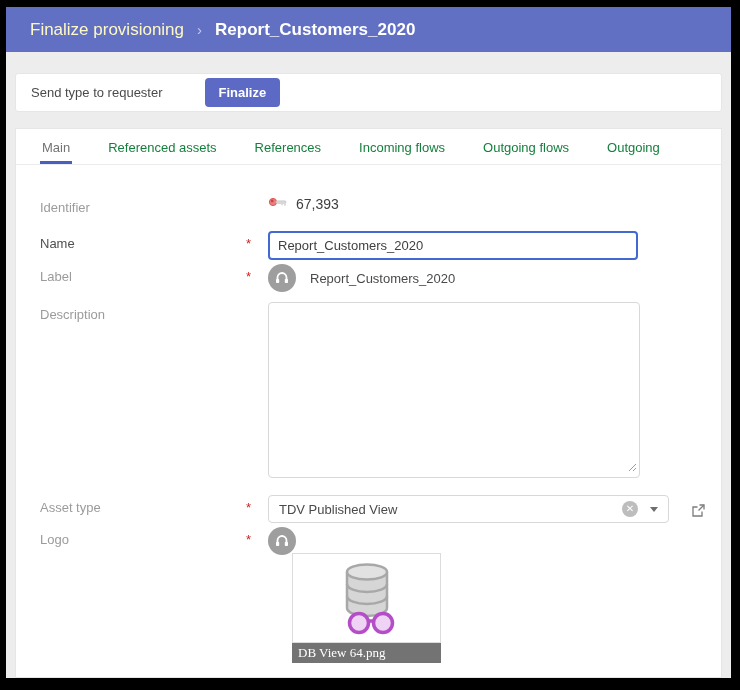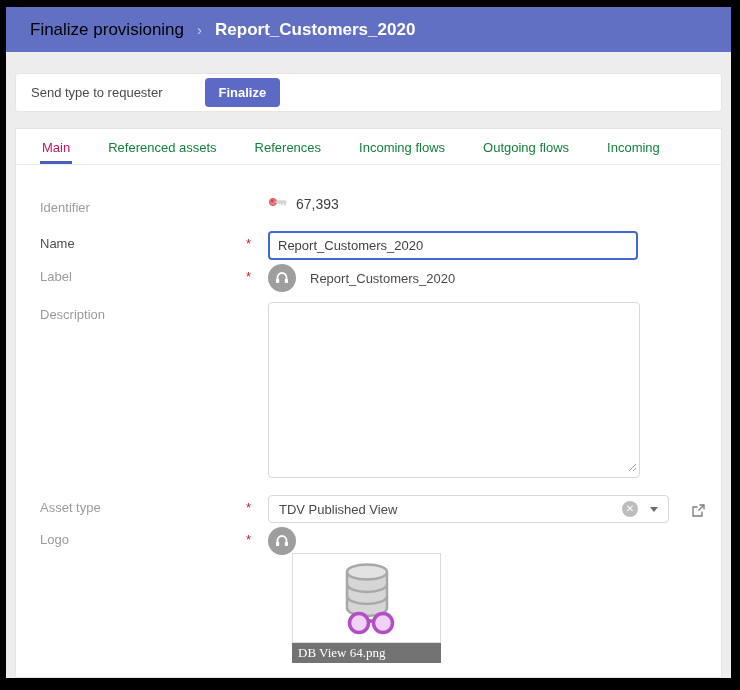--- a/index.html
+++ b/index.html
@@ -3,38 +3,38 @@
 <meta charset="utf-8">
 <style>
   * { box-sizing: border-box; margin: 0; padding: 0; }
   html,body { width: 740px; height: 690px; background:#000; overflow:hidden;
     font-family: "Liberation Sans", sans-serif; }
   .frame { position:absolute; left:6px; top:7px; width:725px; height:671px;
     background:#ededed; display:flex; flex-direction:column; overflow:hidden; }
 
   
   .topbar { height:45px; background:#6270c4; display:flex; align-items:center; padding:0 0 0 24px; flex:0 0 auto; }
-  .crumb-sec { color:#000000; font-size:17px; }
+  .crumb-sec { color:#fef9c3; font-size:17px; }
   .crumb-sep { color:#c3c9ee; font-size:15px; margin:0 13px; }
   .crumb-title { color:#ffffff; font-size:17px; font-weight:700; }
 
   
   .toolbar { margin:21px 9px 0 9px; height:39px; background:#ffffff; border:1px solid #e6e6e6;
     border-radius:3px; display:flex; align-items:center; padding:0 15px; flex:0 0 auto; }
   .sendback { color:#4a4a4a; font-size:13px; background:none; border:none; cursor:pointer;
     font-family:"Liberation Sans",sans-serif; }
   .finalize { margin-left:42px; background:#5c69c5; color:#fff; font-size:13px; font-weight:700;
     border:none; border-radius:4px; padding:7px 14px; cursor:pointer; font-family:"Liberation Sans",sans-serif; }
 
   
   .card { margin:16px 9px 0 9px; background:#ffffff; border:1px solid #e6e6e6; flex:1 1 auto;
     display:flex; flex-direction:column; overflow:hidden; }
   .tabs { display:flex; gap:34px; padding:9px 0 0 24px; border-bottom:1px solid #ebebeb; }
   .tab { font-size:13px; color:#15803d; padding:2px 2px 9px 2px; cursor:pointer; white-space:nowrap; }
-  .tab.active { color:#be185d; border-bottom:3px solid #4a5ec0; padding-bottom:6px; }
+  .tab.active { color:#737373; border-bottom:3px solid #4a5ec0; padding-bottom:6px; }
 
   .form { padding:30px 9px 0 24px; position:relative; }
   .row { display:flex; align-items:flex-start; margin-bottom:14px; }
   .flabel { width:206px; flex:0 0 auto; font-size:13px; color:#9b9b9b; padding-top:5px; }
   .flabel.dark { color:#4f4f4f; }
   .req { width:22px; flex:0 0 auto; color:#cc2222; font-size:13px; padding-top:5px; }
   .fval { flex:0 0 auto; display:flex; align-items:center; }
 
   .keyicon { display:inline-block; margin-right:8px; }
   .idval { font-size:14px; color:#404040; }
@@ -83,21 +83,21 @@
   </div>
 
   <div class="card">
 
     <div class="tabs">
       <div class="tab active">Main</div>
       <div class="tab">Referenced assets</div>
       <div class="tab">References</div>
       <div class="tab">Incoming flows</div>
       <div class="tab">Outgoing flows</div>
-      <div class="tab">Incoming</div>
+      <div class="tab">Outgoing</div>
     </div>
 
     <div class="form">
 
       <div class="row" style="margin-bottom:16px;">
         <div class="flabel">Identifier</div>
         <div class="req"></div>
         <div class="fval">
           <span class="keyicon">
             <svg width="20" height="14" viewBox="0 0 20 14">

